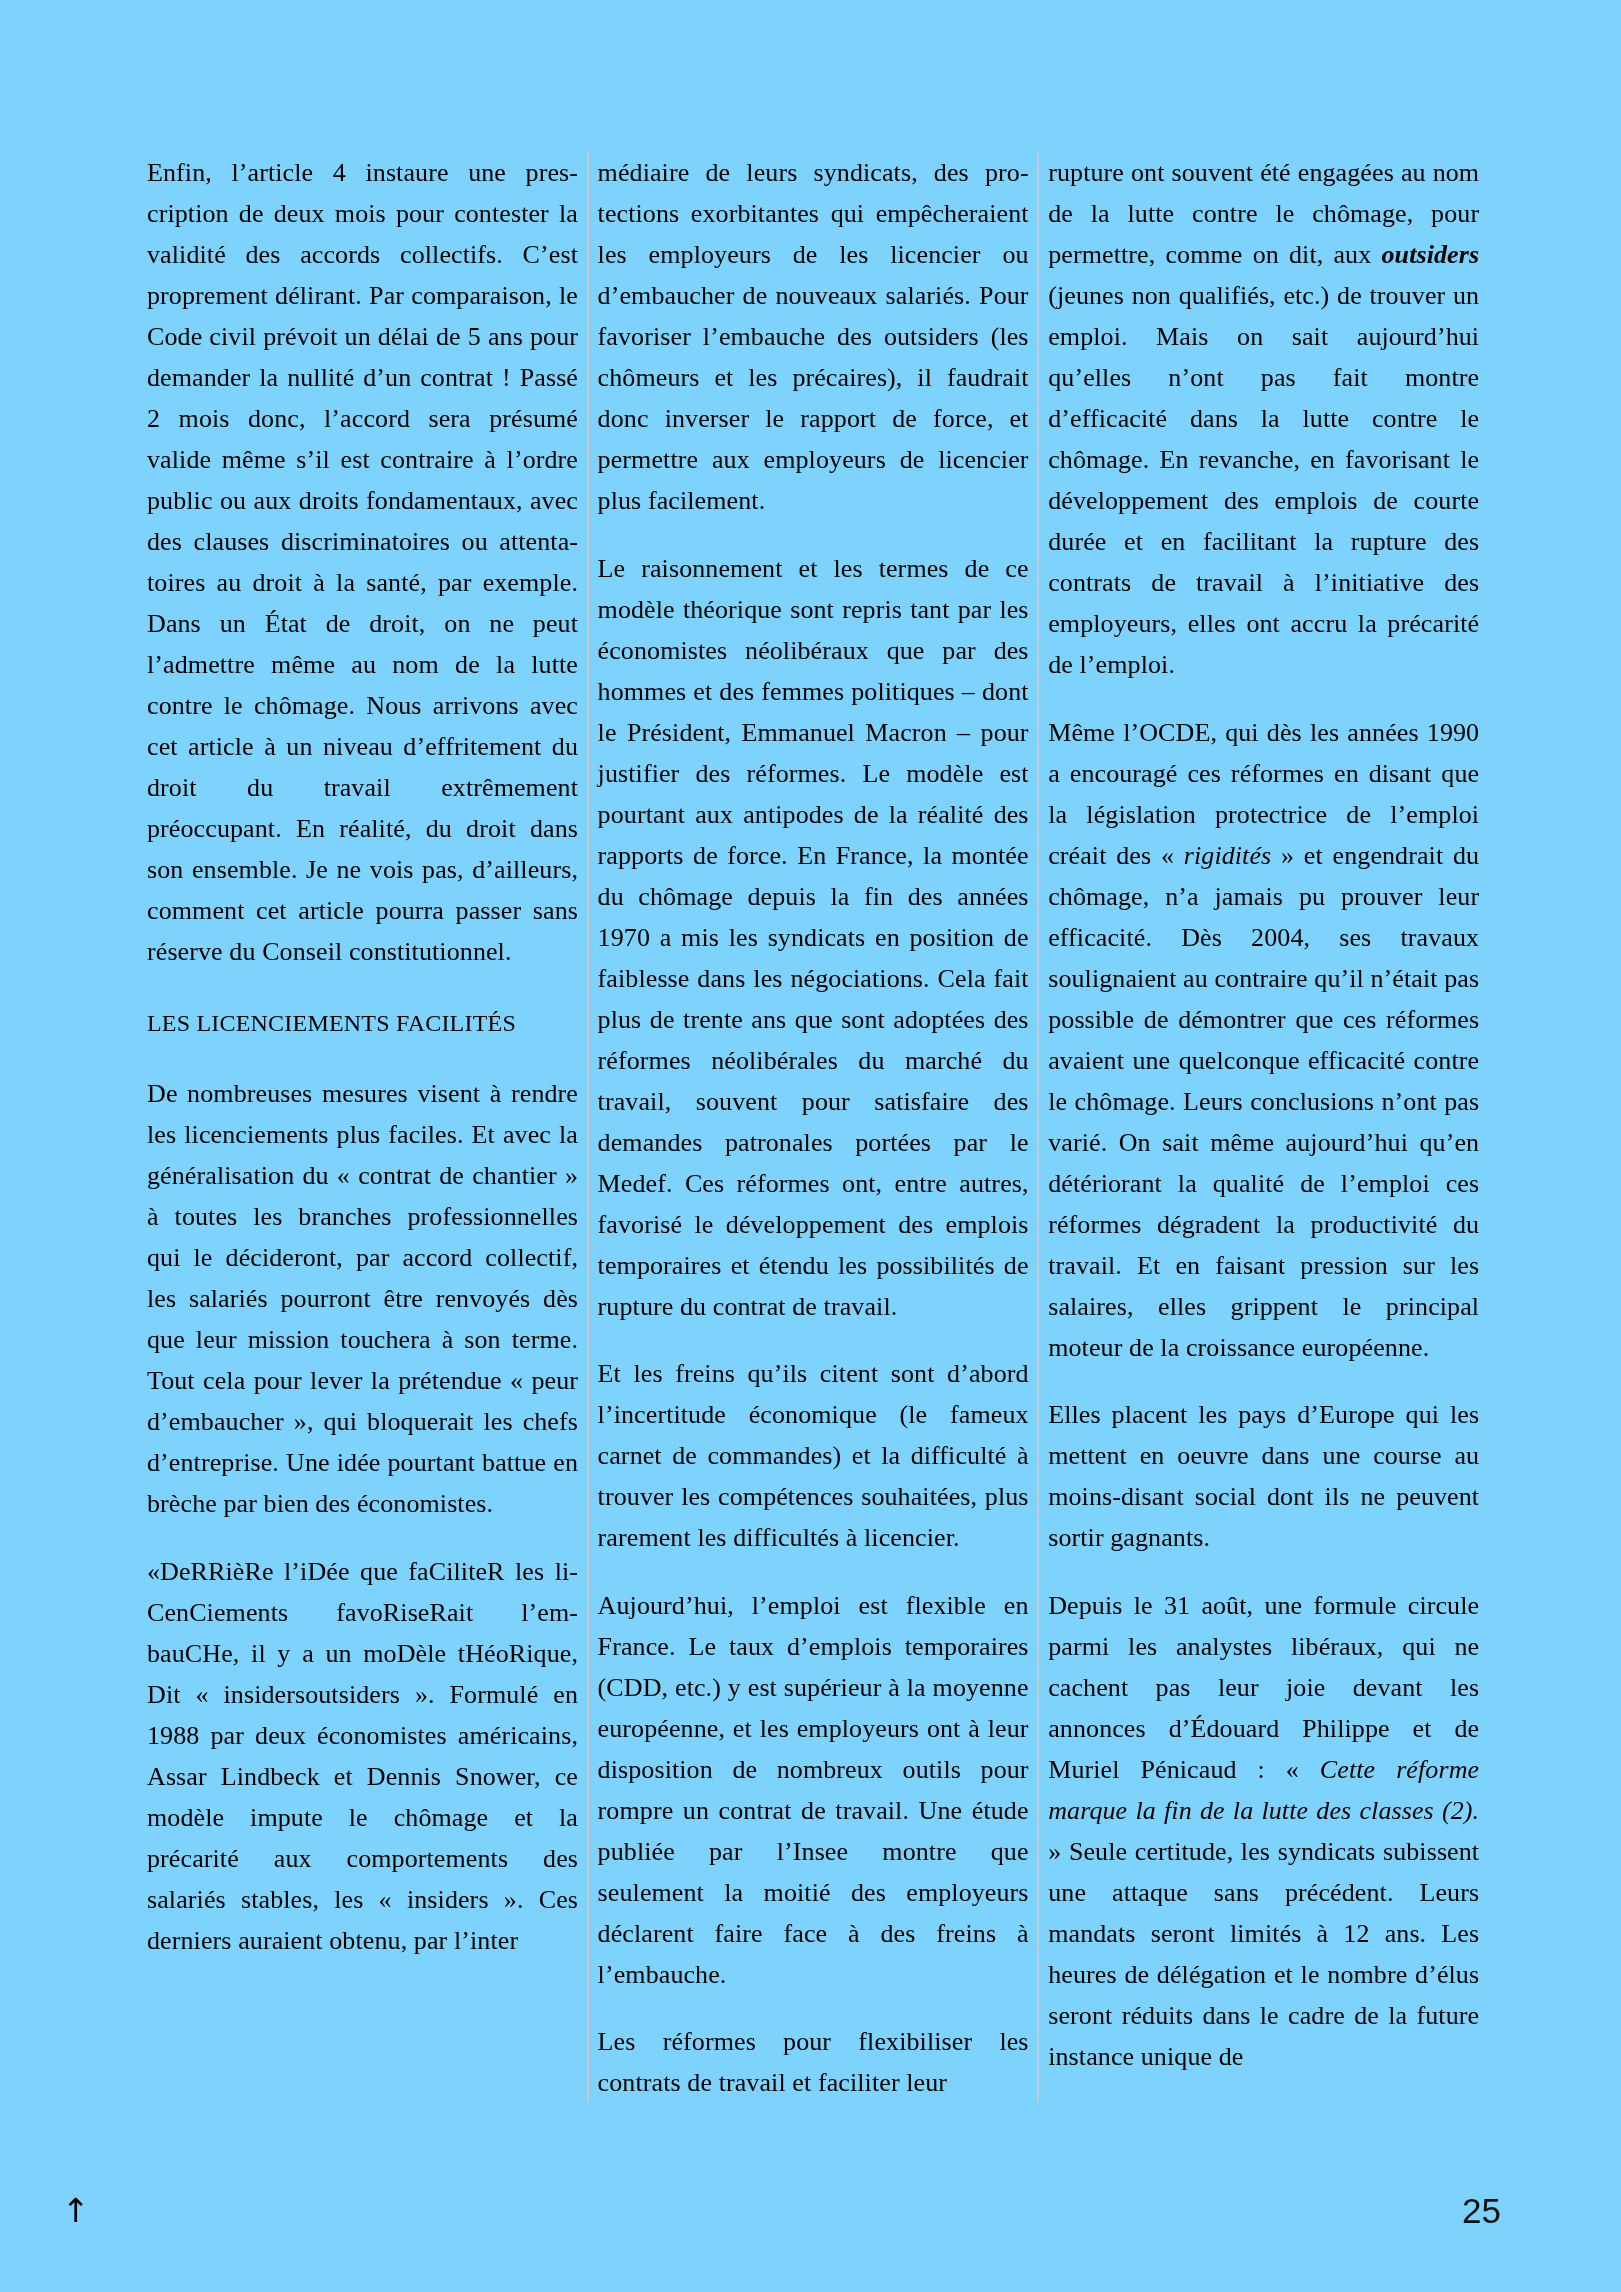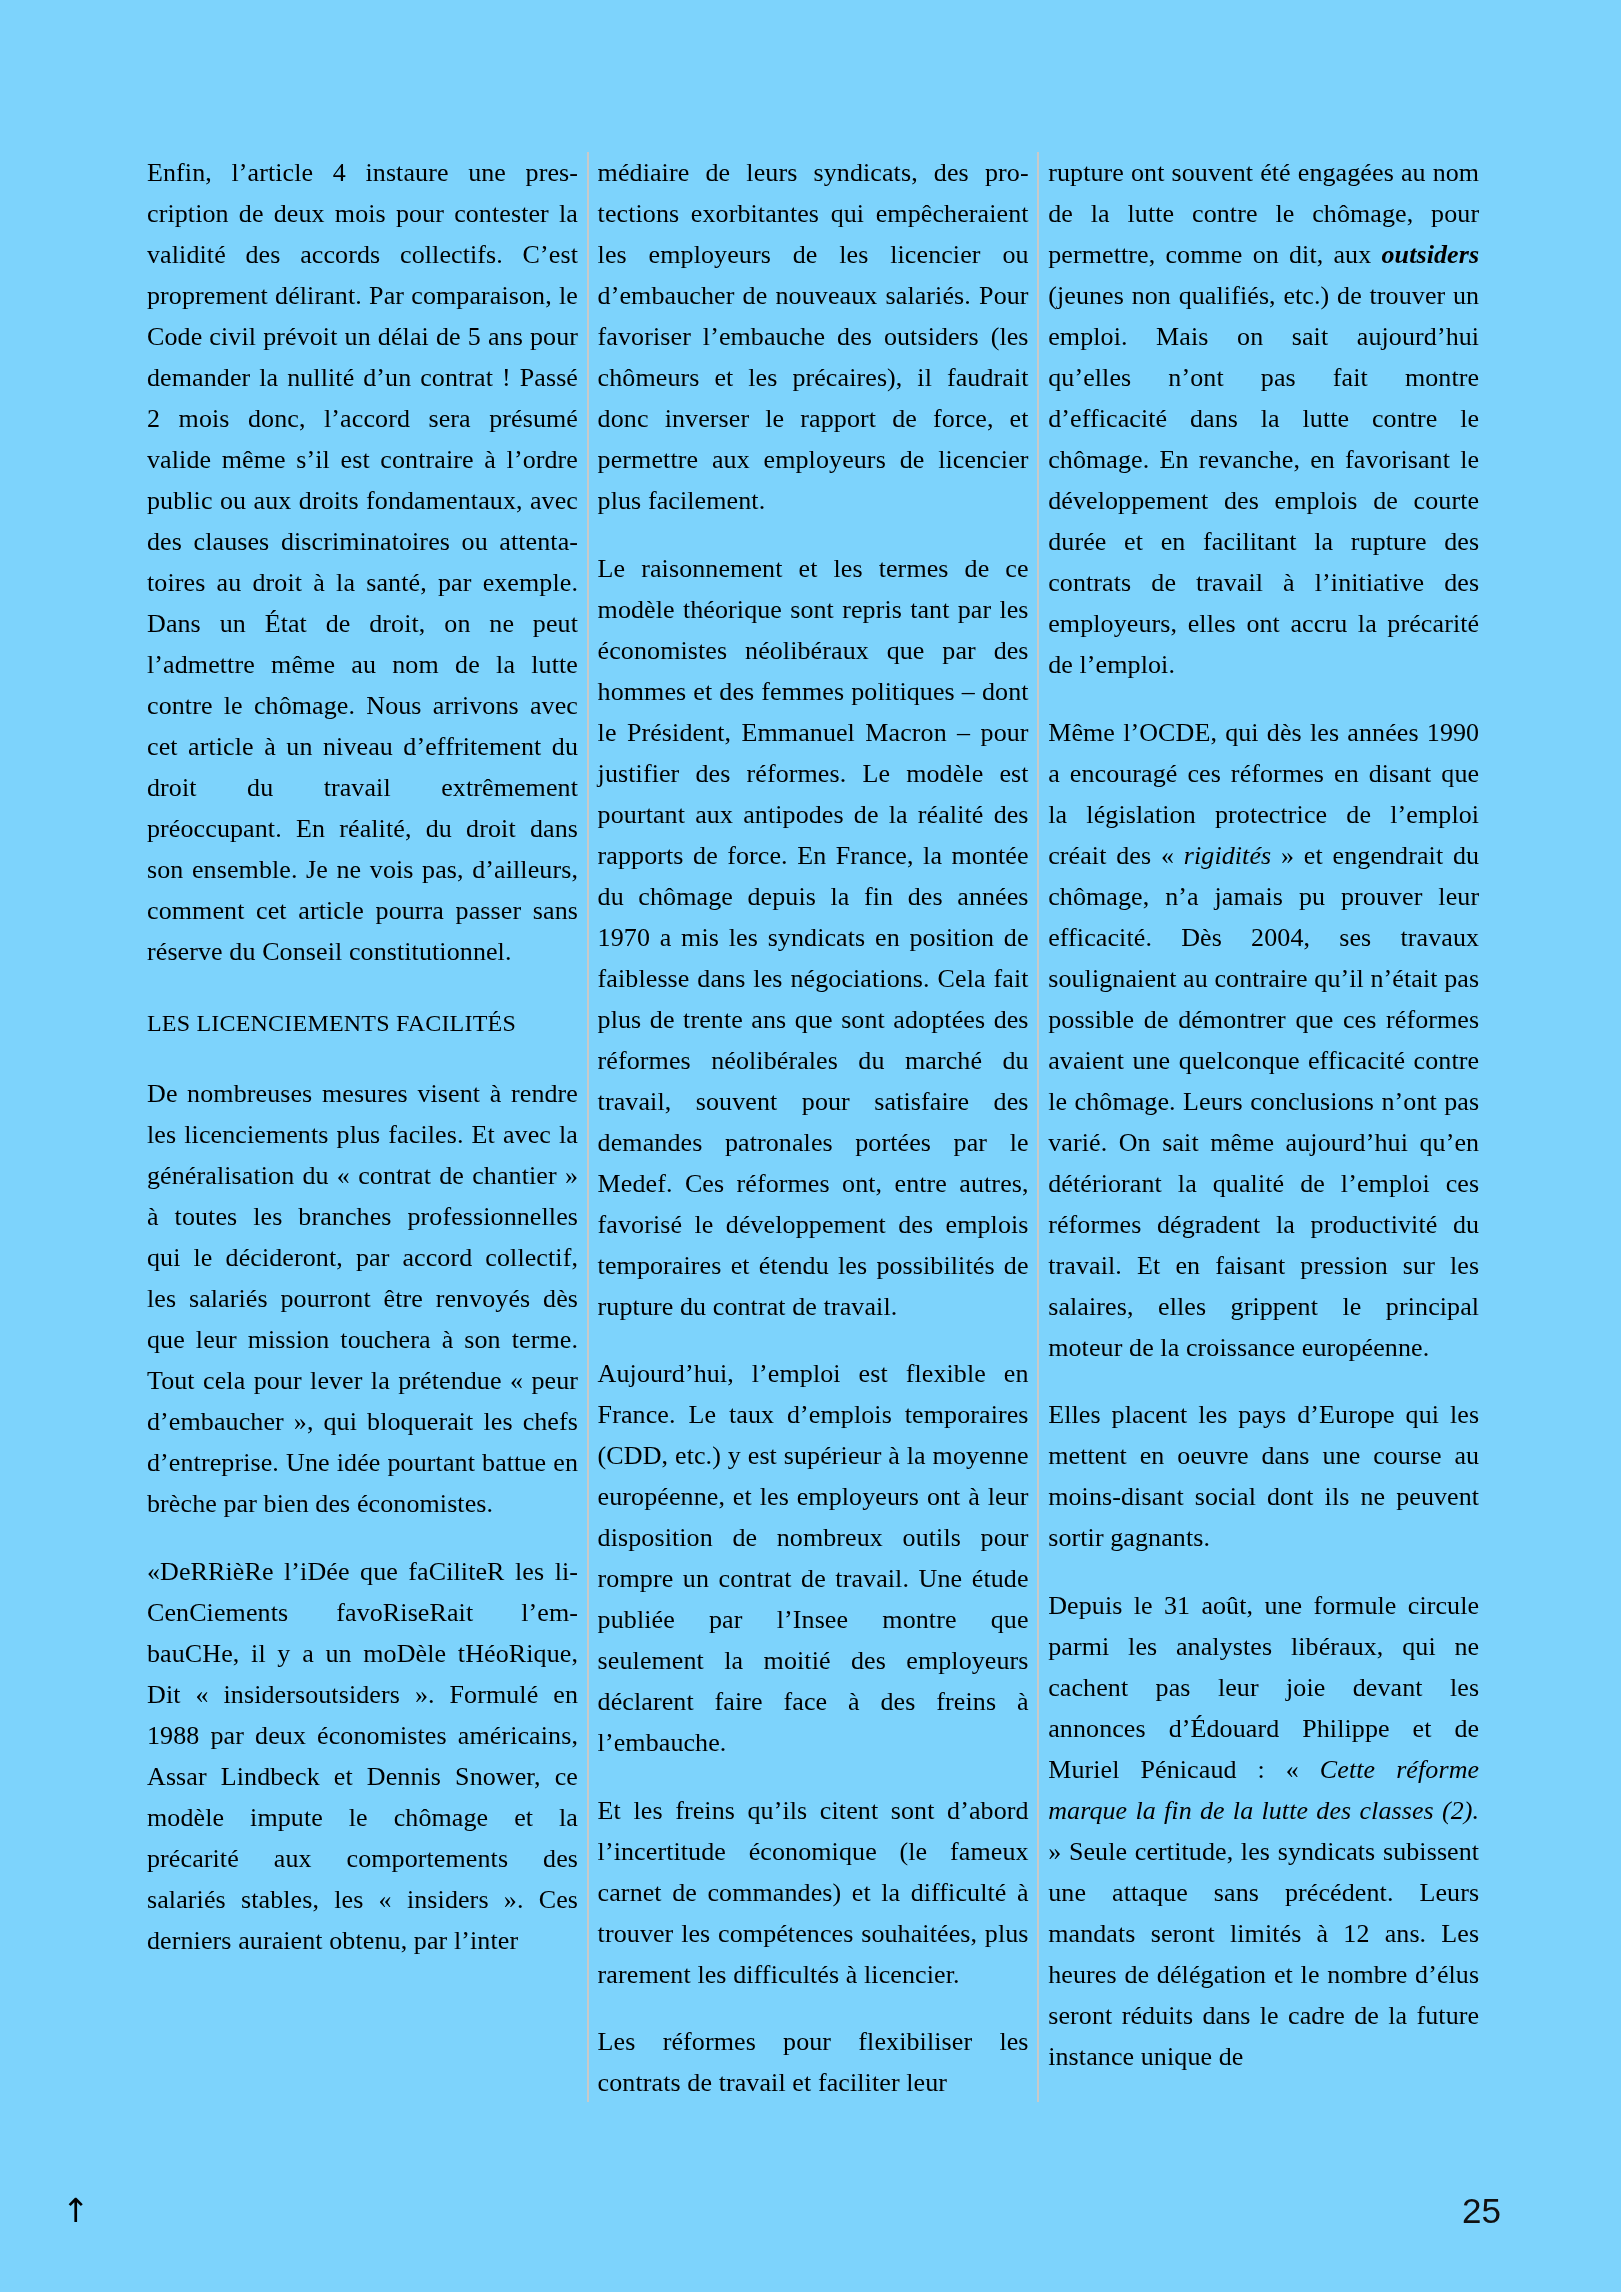--- a/index.html
+++ b/index.html
@@ -117,23 +117,23 @@
     <div class="col-gap">
       <div class="col-rule"></div>
     </div>
 
     <div class="column">
 
       <p class="para">médiaire de leurs syndicats, des pro­tections exorbitantes qui empêche­raient les employeurs de les licencier ou d’embaucher de nouveaux sala­riés. Pour favoriser l’embauche des outsiders (les chômeurs et les pré­caires), il faudrait donc inverser le rapport de force, et permettre aux employeurs de licencier plus facile­ment.</p>
 
       <p class="para">Le raisonnement et les termes de ce modèle théorique sont repris tant par les économistes néolibéraux que par des hommes et des femmes poli­tiques – dont le Président, Emma­nuel Macron – pour justifier des ré­formes. Le modèle est pourtant aux antipodes de la réalité des rapports de force. En France, la montée du chômage depuis la fin des années 1970 a mis les syndicats en position de faiblesse dans les négociations. Cela fait plus de trente ans que sont adoptées des réformes néolibérales du marché du travail, souvent pour satisfaire des demandes patronales portées par le Medef. Ces réformes ont, entre autres, favorisé le dévelop­pement des emplois temporaires et étendu les possibilités de rupture du contrat de travail.</p>
 
+      <p class="para">Et les freins qu’ils citent sont d’abord l’incertitude économique (le fameux carnet de commandes) et la difficulté à trouver les compétences souhai­tées, plus rarement les difficultés à licencier.</p>
+
       <p class="para">Aujourd’hui, l’emploi est flexible en France. Le taux d’emplois tempo­raires (CDD, etc.) y est supérieur à la moyenne européenne, et les em­ployeurs ont à leur disposition de nombreux outils pour rompre un contrat de travail. Une étude publiée par l’Insee montre que seulement la moitié des employeurs déclarent faire face à des freins à l’embauche.</p>
-
-      <p class="para">Et les freins qu’ils citent sont d’abord l’incertitude économique (le fameux carnet de commandes) et la difficulté à trouver les compétences souhai­tées, plus rarement les difficultés à licencier.</p>
 
       <p class="para">Les réformes pour flexibiliser les contrats de travail et faciliter leur</p>
     </div>
 
     <div class="col-gap">
       <div class="col-rule"></div>
     </div>
 
     <div class="column">
 

